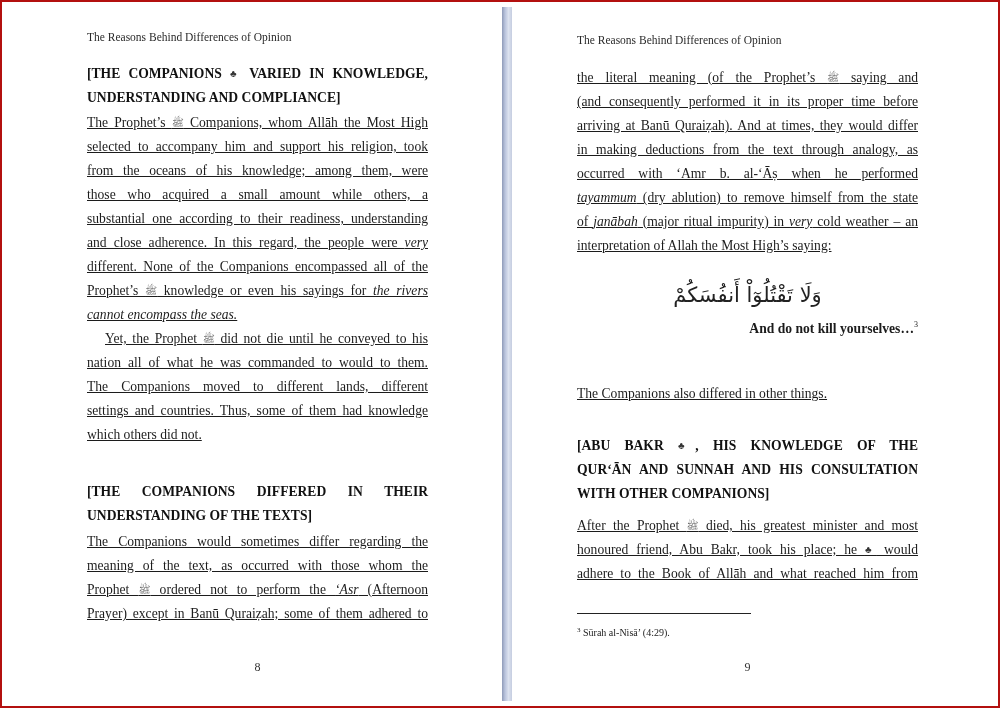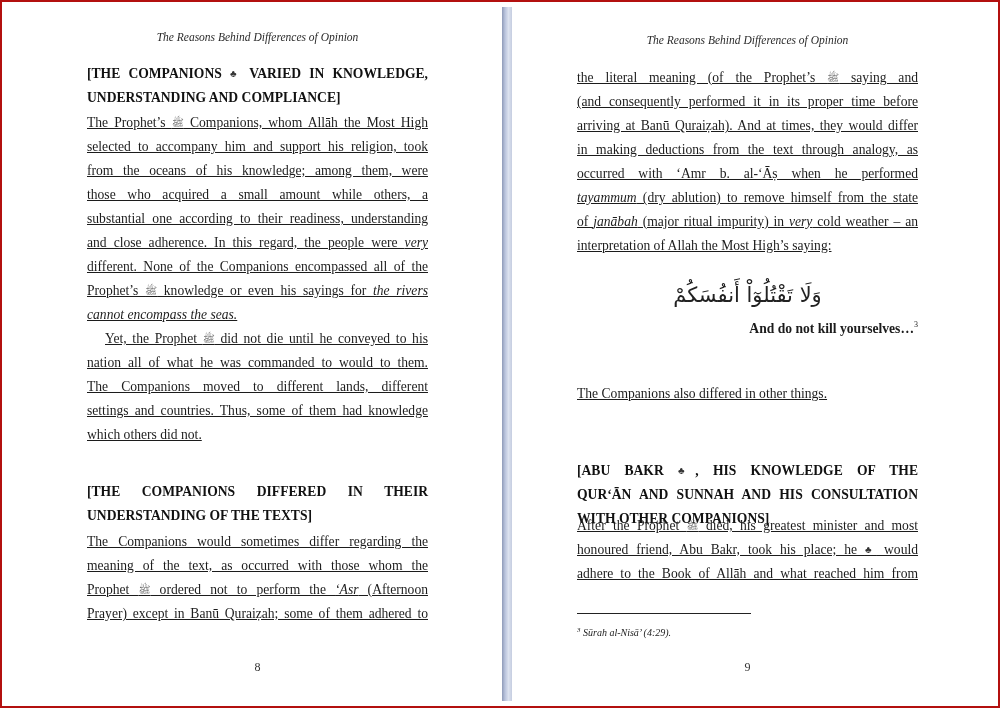--- a/index.html
+++ b/index.html
@@ -22,21 +22,21 @@
     background: linear-gradient(to right, #8f9bb8 0%, #b9c3dc 30%, #dce2ef 65%, #c5cde0 100%);
   }
   .page {
     position: absolute; top: 0; height: 708px;
   }
   .page.left { left: 87px; width: 341px; }
   .page.right { left: 577px; width: 341px; }
 
   .running-head {
     position: absolute; top: 31px; left: 0; width: 100%;
-    text-align: center; font-style: italic; font-size: 11.5px; color: #2a2a2a;
+    text-align: left; font-size: 11.5px; color: #2a2a2a;
   }
   .page.right .running-head { top: 34px; }
 
   .heading {
     position: absolute; left: 0; width: 100%;
     font-weight: bold; font-size: 13.6px; line-height: 24px;
     text-align: justify; text-align-last: left; color: #111;
   }
   .heading .line { display: block; text-align: justify; text-align-last: justify; }
   .heading .line.last { text-align-last: left; }
@@ -52,21 +52,21 @@
     position: absolute; left: 0; width: 100%; text-align: center;
     font-family: "DejaVu Sans", sans-serif; font-size: 21px; direction: rtl; color: #222;
   }
   .verse {
     position: absolute; left: 0; width: 100%; text-align: right;
     font-weight: bold; font-size: 13.6px;
   }
   .verse sup { font-size: 8px; font-weight: normal; }
 
   .fn-rule { position: absolute; left: 0; width: 174px; height: 1px; background: #222; }
-  .footnote { position: absolute; left: 0; font-size: 10px; color: #222; font-style: italic; }
+  .footnote { position: absolute; left: 0; font-size: 10px; color: #222; }
   .footnote sup { font-size: 7px; }
 
   .page-num { position: absolute; width: 100%; text-align: center; font-size: 12px; color: #333; }
 </style>
 </head>
 <body>
 
 <div class="frame"></div>
 <div class="spine"></div>
 
@@ -130,21 +130,21 @@
   <div class="arabic" style="top:283px">وَلَا تَقْتُلُوٓاْ أَنفُسَكُمْ</div>
 
   <div class="verse" style="top:320px">
     <span>And do not kill yourselves…</span><sup>3</sup>
   </div>
 
   <div class="para" style="top:382px">
     <span class="line last">The Companions also differed in other things.</span>
   </div>
 
-  <div class="heading" style="top:459px">
+  <div class="heading" style="top:434px">
     <span class="line">[ABU BAKR <span class="honor-b">♣</span>, HIS KNOWLEDGE OF THE</span>
     <span class="line">QUR‘ĀN AND SUNNAH AND HIS CONSULTATION</span>
     <span class="line last">WITH OTHER COMPANIONS]</span>
   </div>
 
   <div class="para" style="top:514px">
     <span class="line">After the Prophet <span class="honor">ﷺ</span> died, his greatest minister and most</span>
     <span class="line">honoured friend, Abu Bakr, took his place; he <span class="honor-b">♣</span> would</span>
     <span class="line">adhere to the Book of Allāh and what reached him from</span>
   </div>

